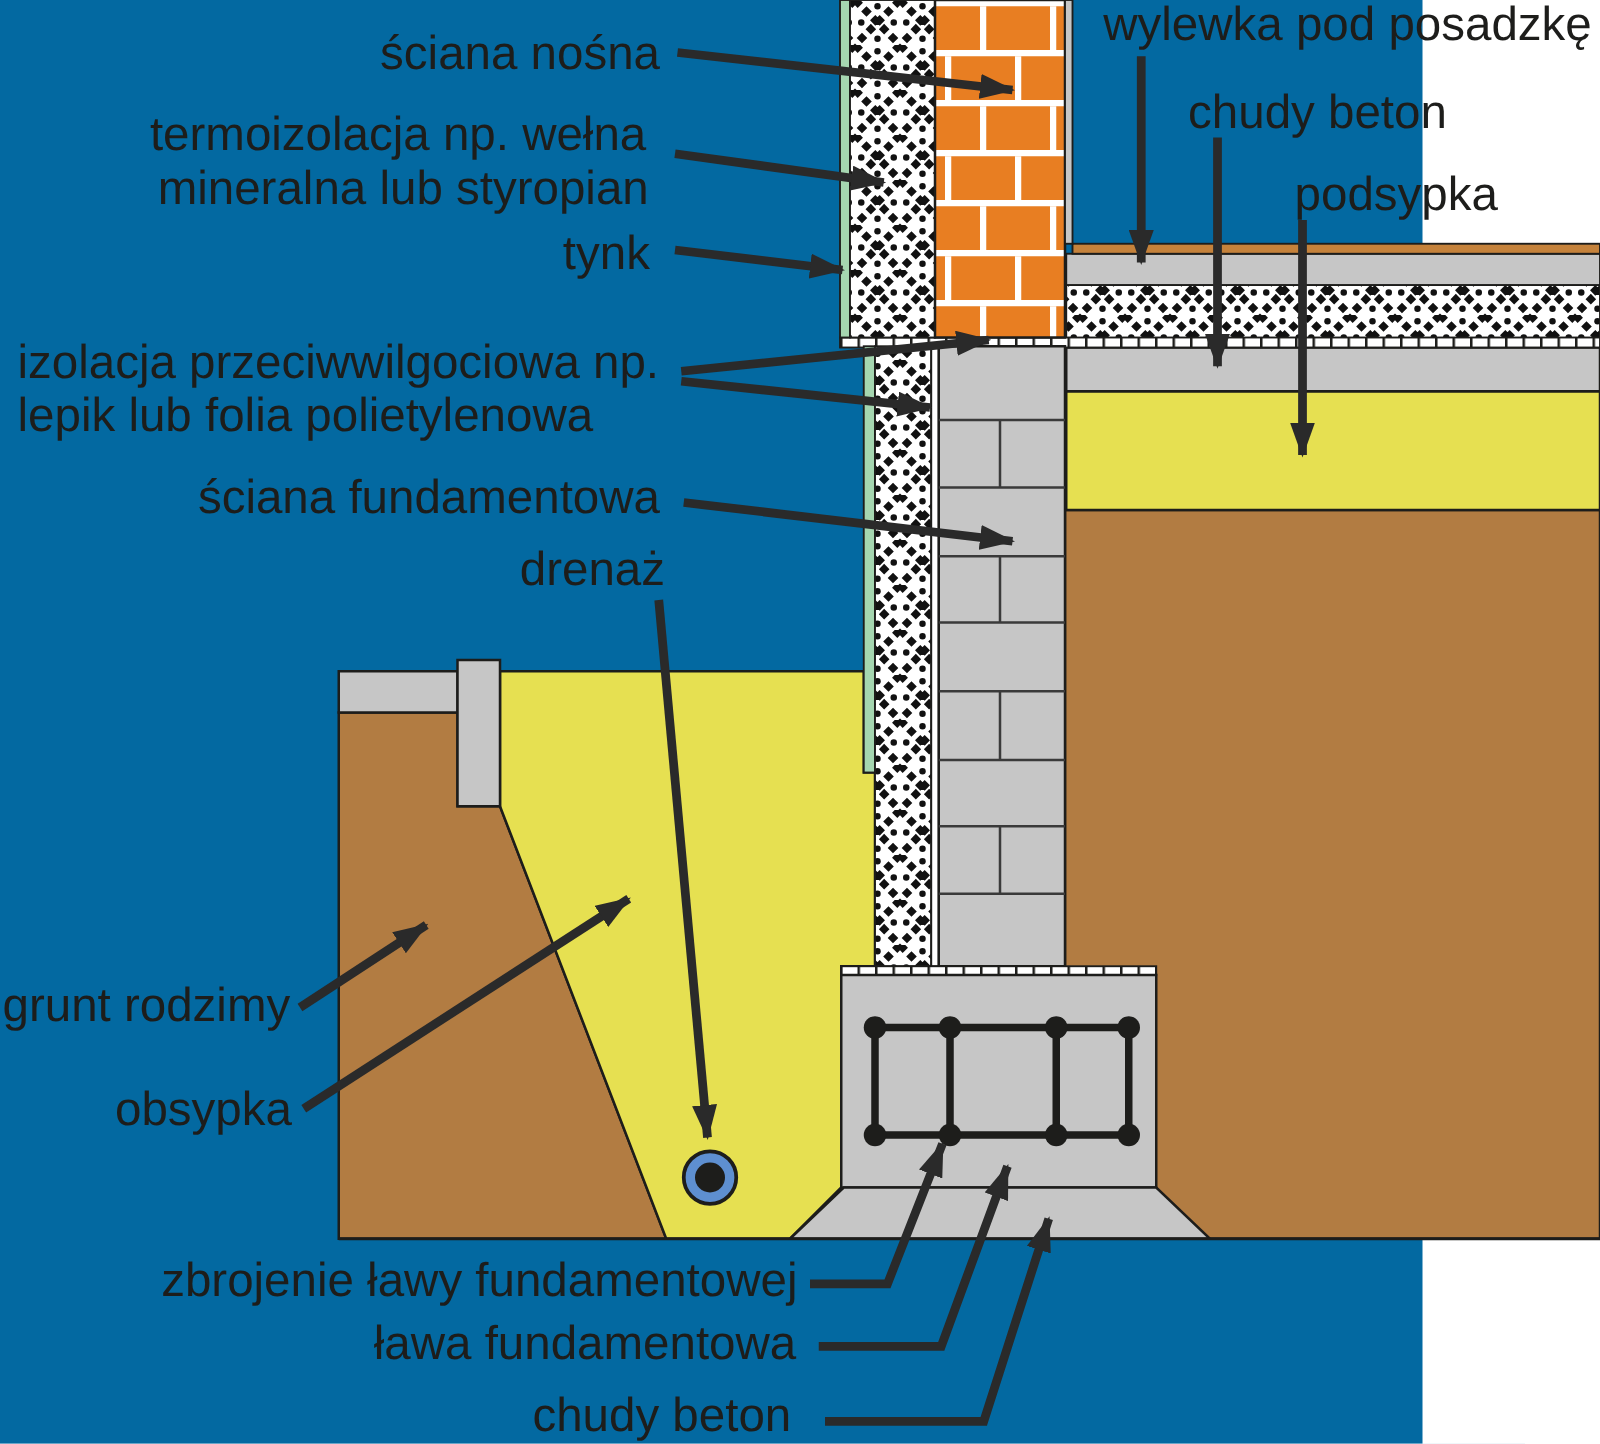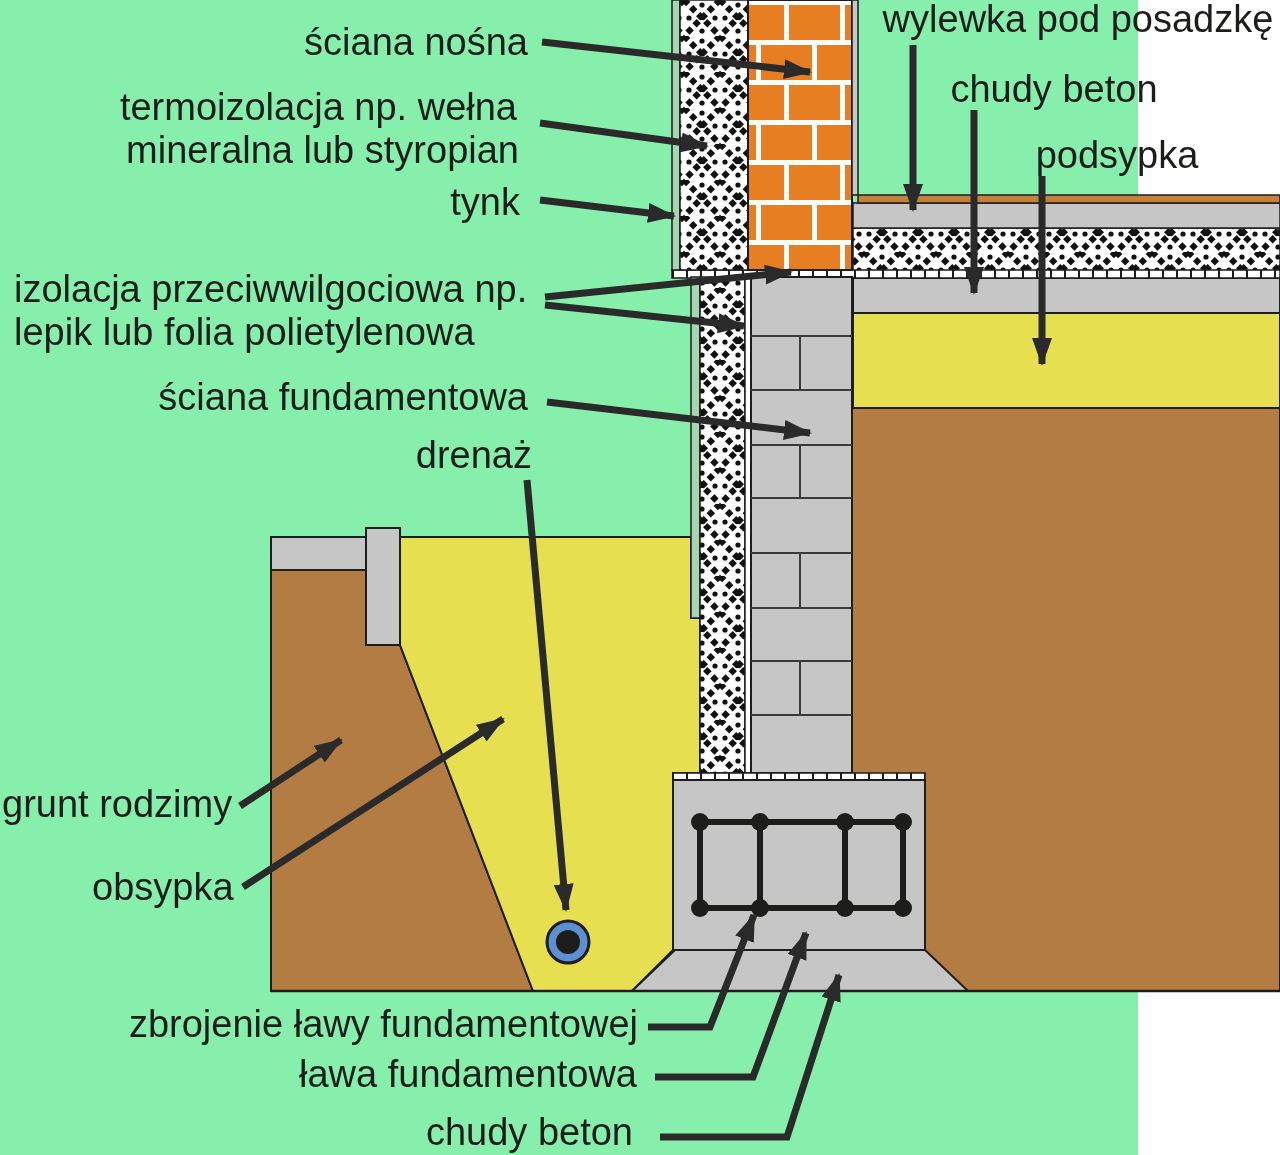--- a/index.html
+++ b/index.html
@@ -1,16 +1,16 @@
 <!DOCTYPE html>
 <html style="--brick: #E87E22; --concrete: #C6C6C6; --soil: #B27C42; --sand: #E6E051; --plaster_green: #A5D6B0; --floor_finish: #C5823B; --drain_blue: #5E8FD0; --line: #1D1D1B; --arrow: #2A2A2A; --text: #1D1D1B;"><head>
 <meta charset="utf-8">
 <style>
   html,body{margin:0;padding:0;background:#ffffff;}
-  .stage{width:1138px;height:1155px;position:relative;background:#86efac;text-align:center;}
+  .stage{width:1138px;height:1155px;position:relative;background:#0369a1;text-align:center;}
   .lbl{font-family:"Liberation Sans",sans-serif;font-size:38px;fill:var(--text,#1d1d1b);}
   .outline{stroke:var(--line,#1d1d1b);stroke-width:2;}
   .thin{stroke:var(--line,#1d1d1b);stroke-width:1.5;}
   .joint{stroke:#3a3a3a;stroke-width:2;}
   .arrow{stroke:var(--arrow,#2a2a2a);stroke-width:7;fill:none;marker-end:url(#ah);}
   .rebar{stroke:#1d1d1b;stroke-width:6;fill:none;}
 </style>
 </head>
 <body>
 

